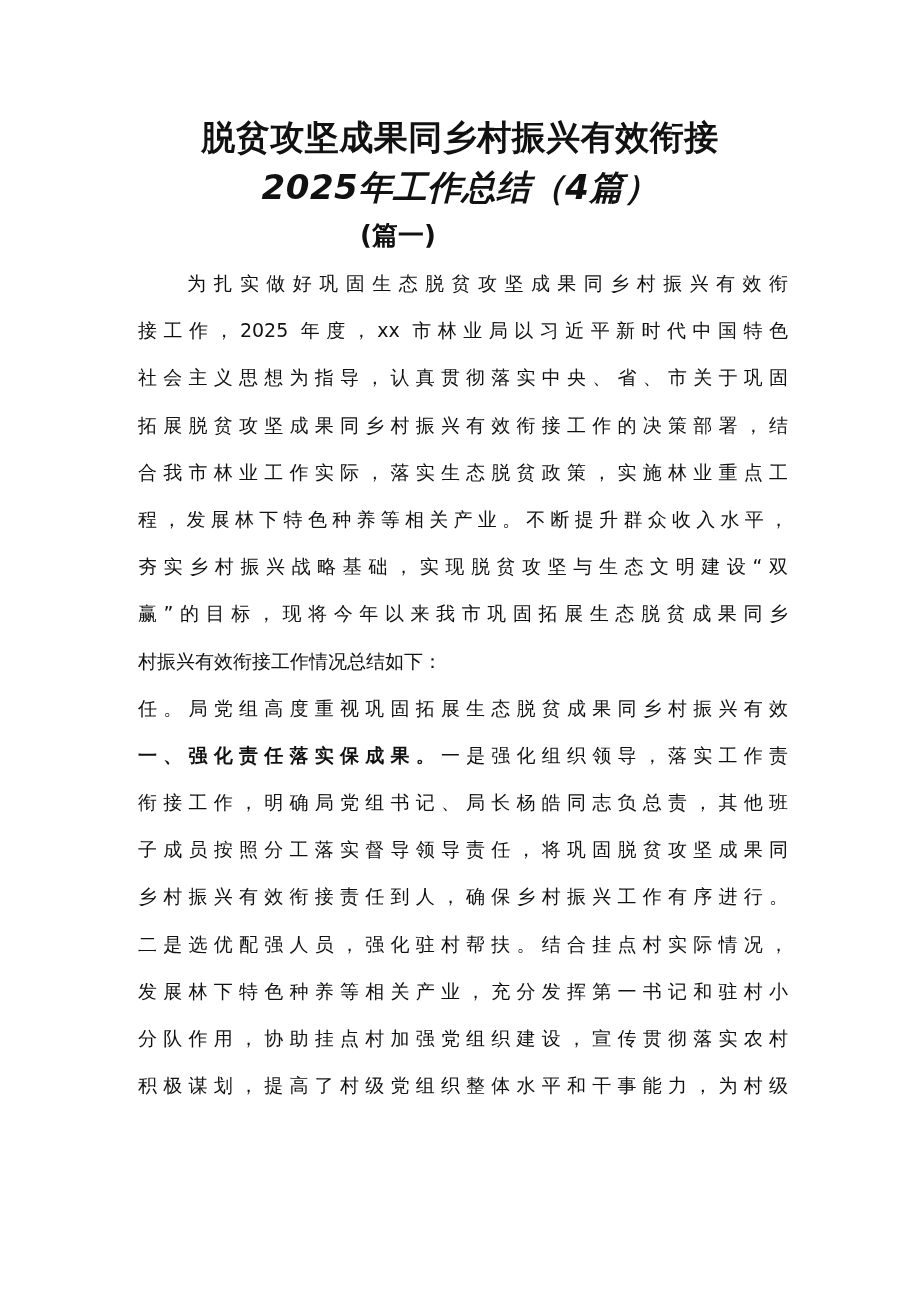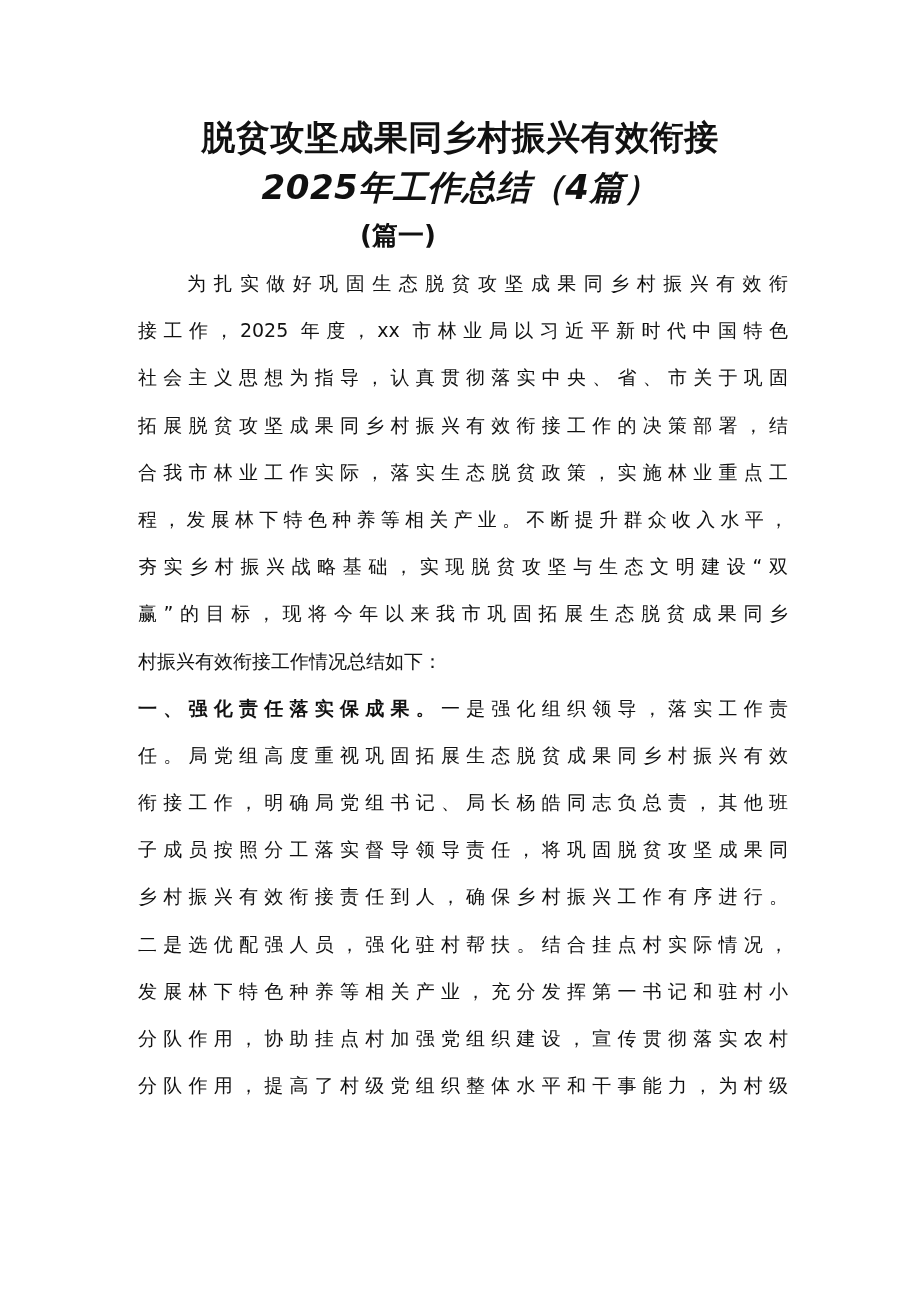--- a/index.html
+++ b/index.html
@@ -24,22 +24,22 @@
 <div class="body">
   <div class="line indent">为扎实做好巩固生态脱贫攻坚成果同乡村振兴有效衔</div>
   <div class="line">接工作，2025 年度，xx 市林业局以习近平新时代中国特色</div>
   <div class="line">社会主义思想为指导，认真贯彻落实中央、省、市关于巩固</div>
   <div class="line">拓展脱贫攻坚成果同乡村振兴有效衔接工作的决策部署，结</div>
   <div class="line">合我市林业工作实际，落实生态脱贫政策，实施林业重点工</div>
   <div class="line">程，发展林下特色种养等相关产业。不断提升群众收入水平，</div>
   <div class="line">夯实乡村振兴战略基础，实现脱贫攻坚与生态文明建设“双</div>
   <div class="line">赢”的目标，现将今年以来我市巩固拓展生态脱贫成果同乡</div>
   <div class="line last">村振兴有效衔接工作情况总结如下：</div>
+  <div class="line">任。局党组高度重视巩固拓展生态脱贫成果同乡村振兴有效</div>
   <div class="line"><span class="bold">一、强化责任落实保成果。</span><span>一是强化组织领导，落实工作责</span></div>
-  <div class="line">任。局党组高度重视巩固拓展生态脱贫成果同乡村振兴有效</div>
   <div class="line">衔接工作，明确局党组书记、局长杨皓同志负总责，其他班</div>
   <div class="line">子成员按照分工落实督导领导责任，将巩固脱贫攻坚成果同</div>
   <div class="line">乡村振兴有效衔接责任到人，确保乡村振兴工作有序进行。</div>
   <div class="line">二是选优配强人员，强化驻村帮扶。结合挂点村实际情况，</div>
   <div class="line">发展林下特色种养等相关产业，充分发挥第一书记和驻村小</div>
   <div class="line">分队作用，协助挂点村加强党组织建设，宣传贯彻落实农村</div>
-  <div class="line">分队作用，提高了村级党组织整体水平和干事能力，为村级</div>
+  <div class="line">积极谋划，提高了村级党组织整体水平和干事能力，为村级</div>
 </div>
 
 </body></html>

